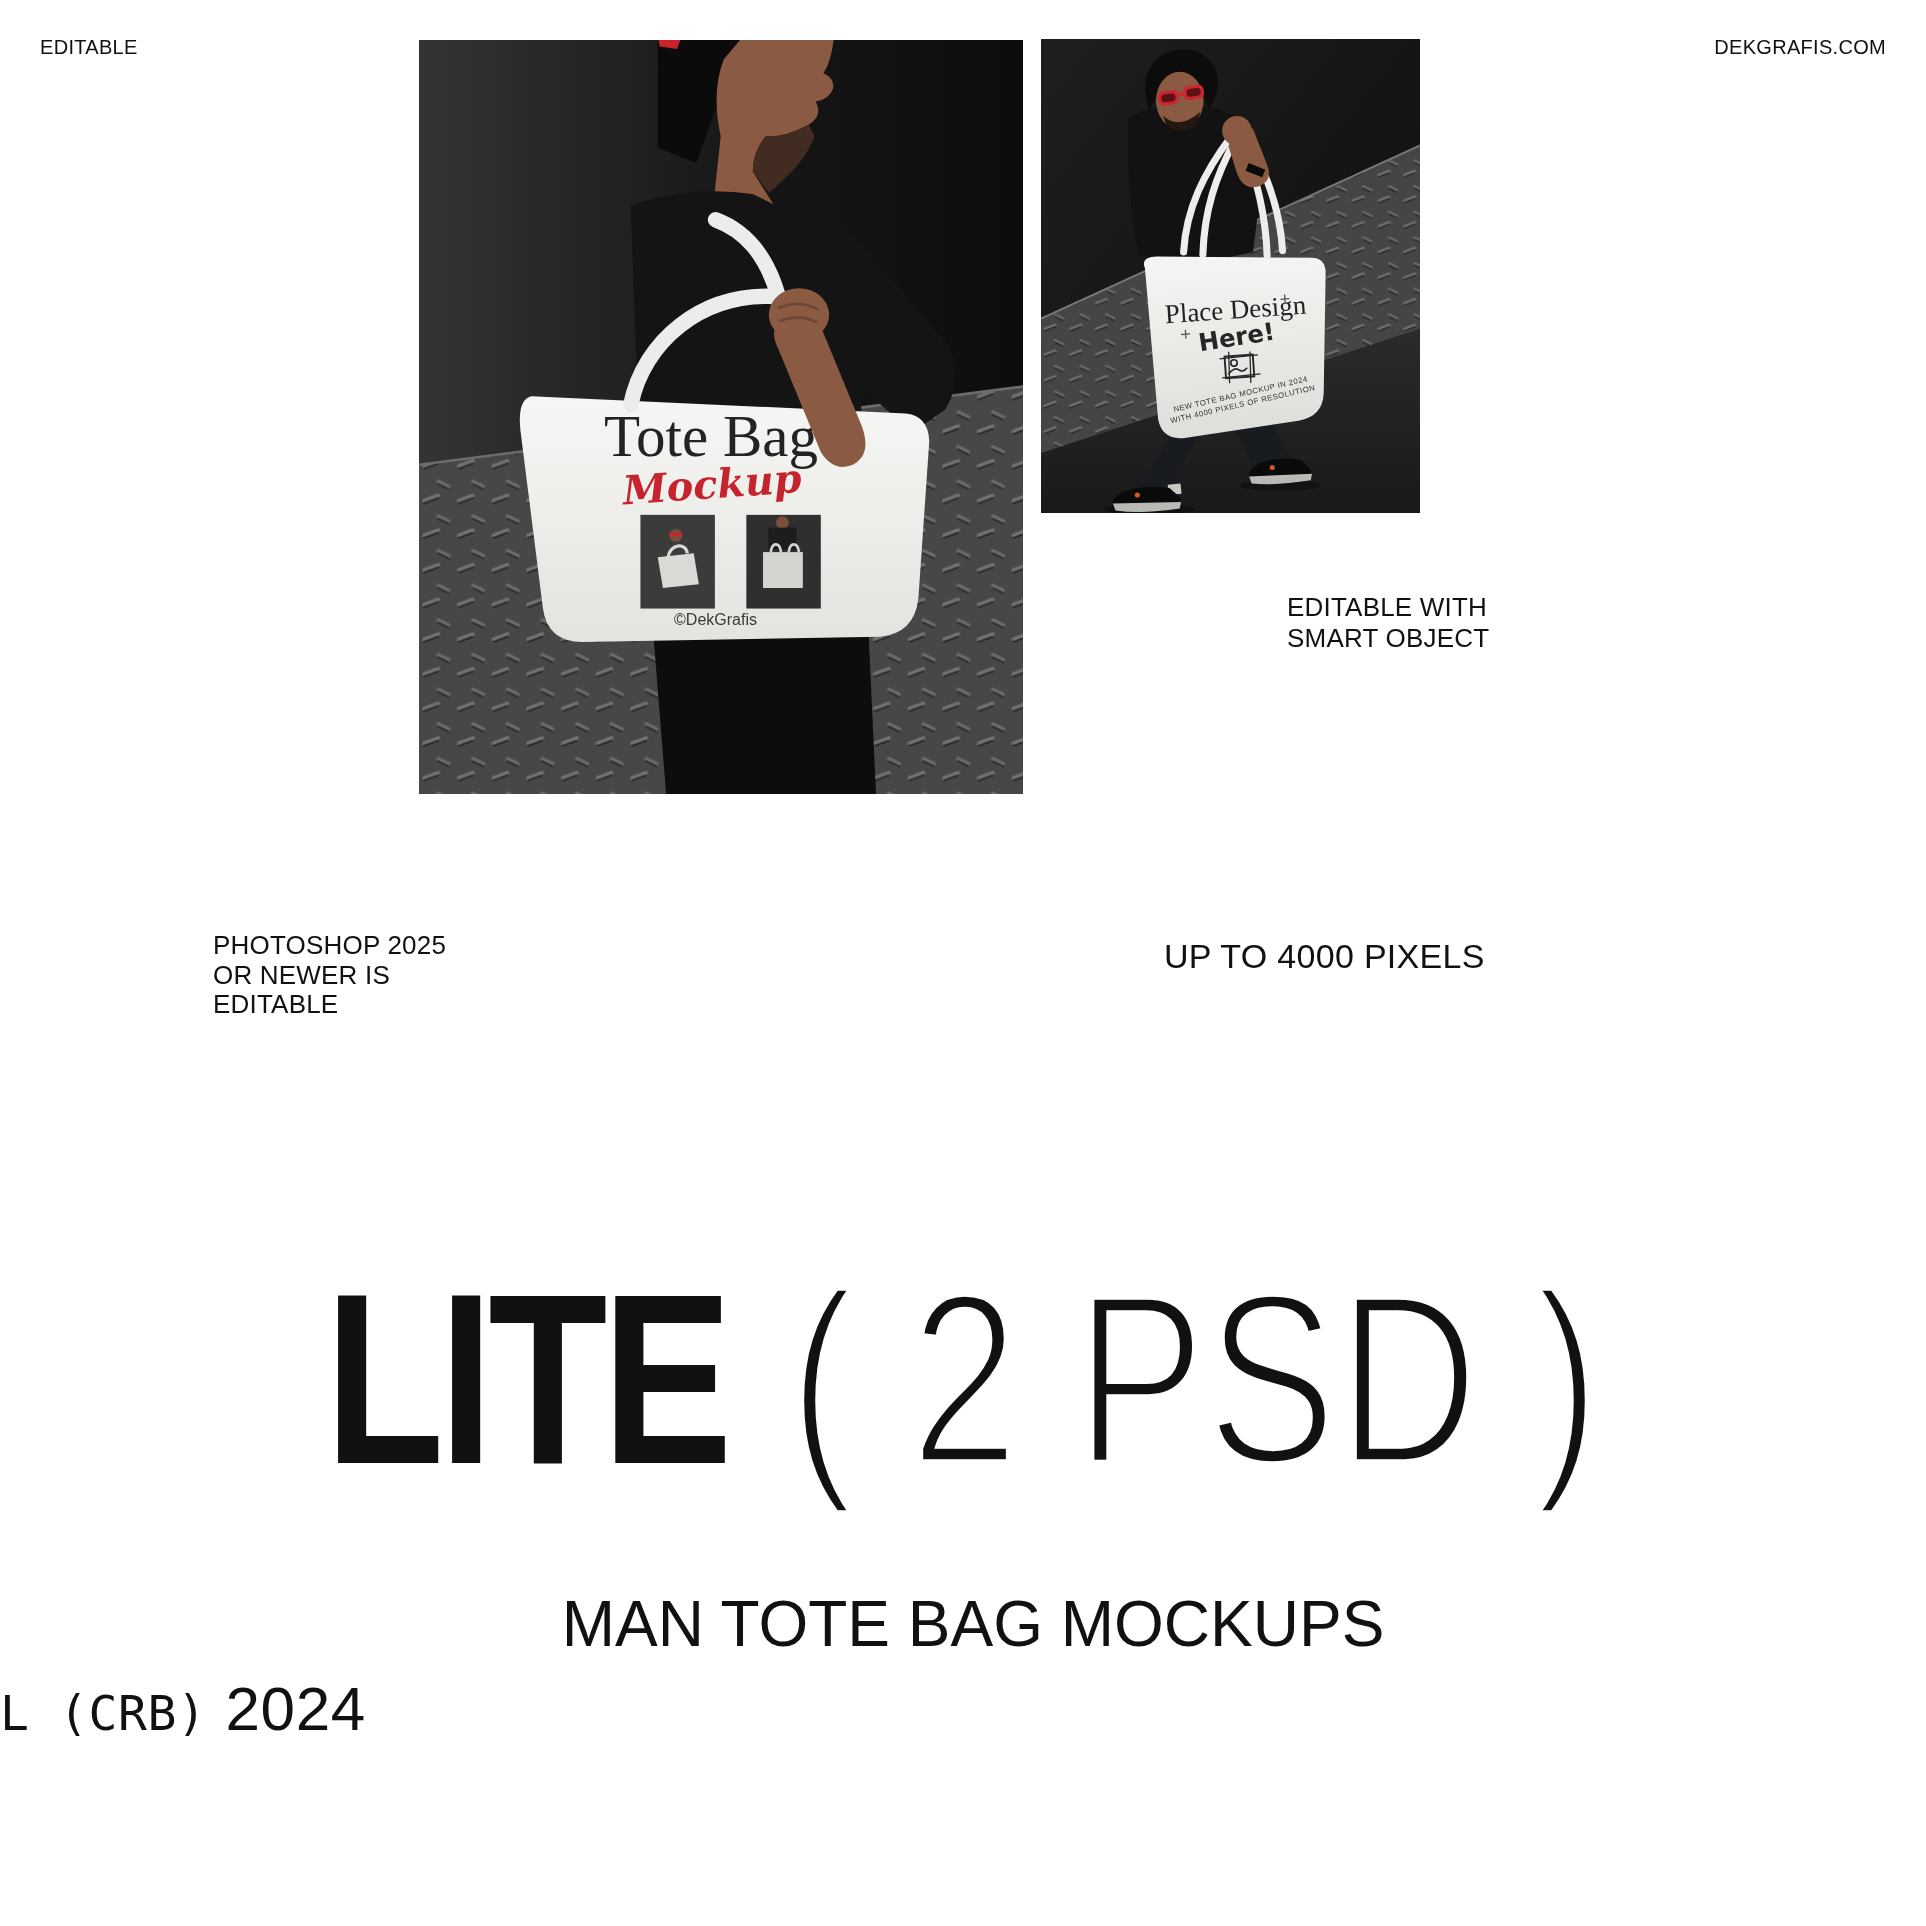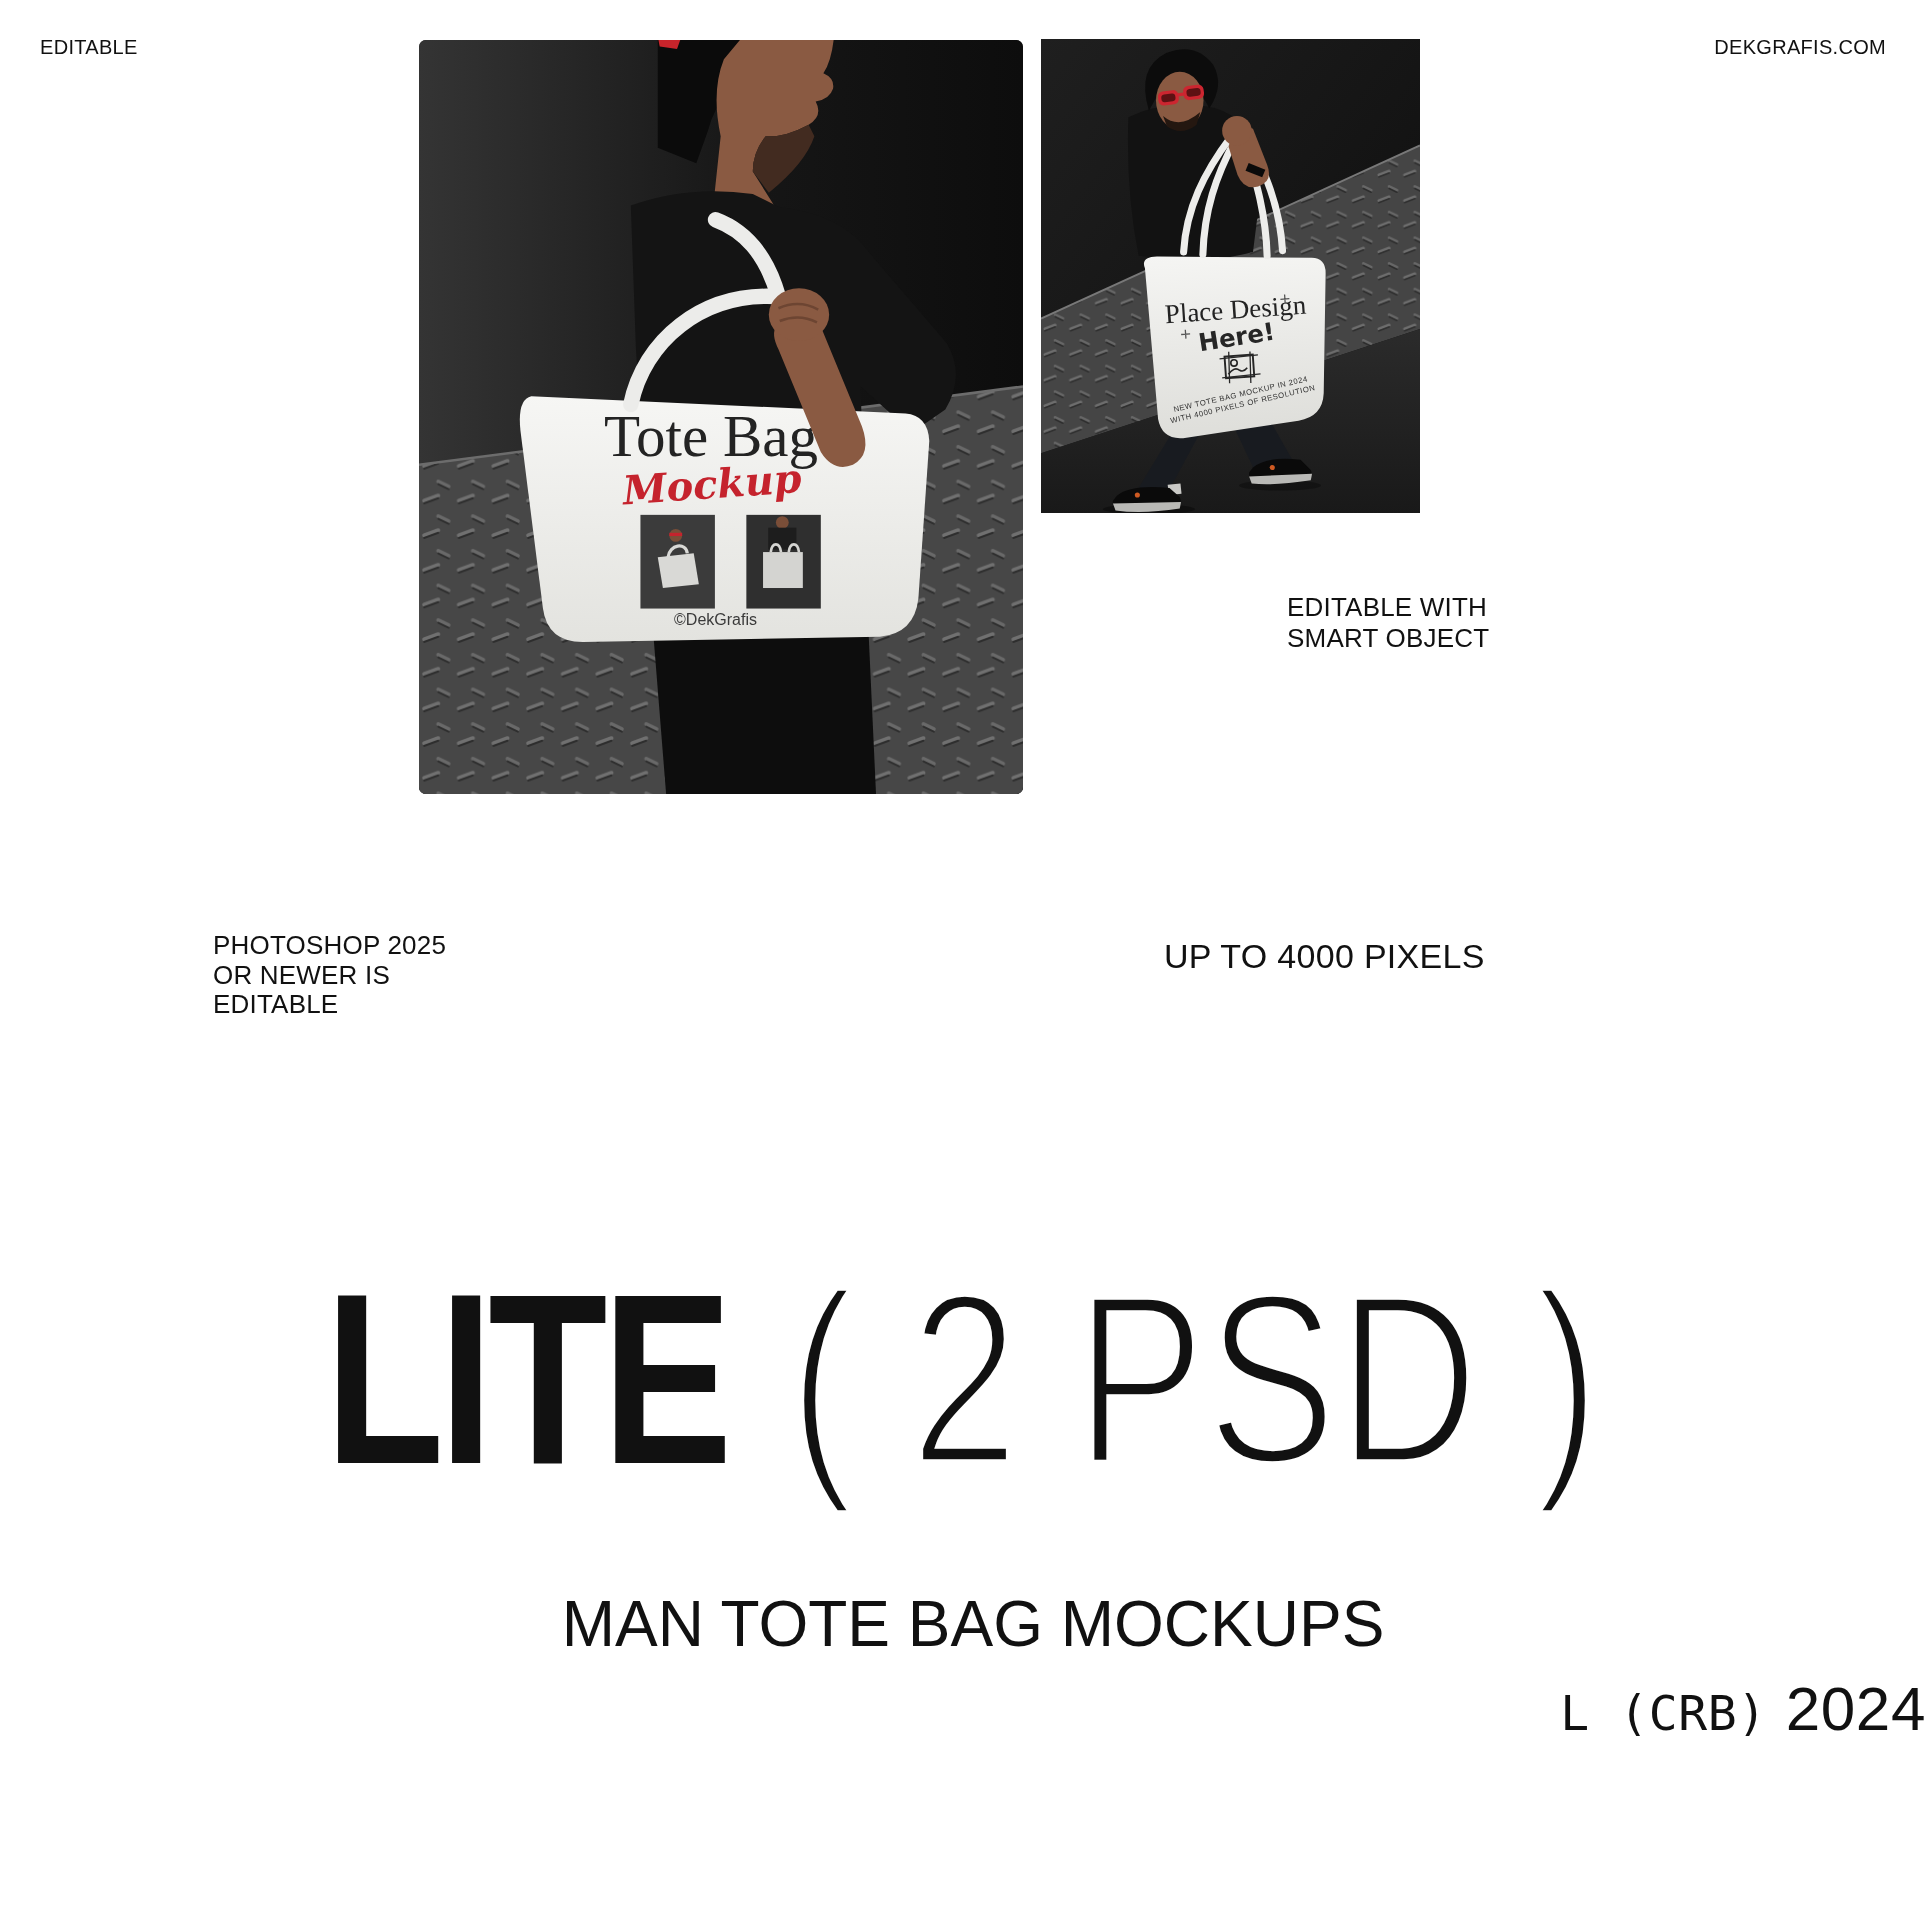--- a/index.html
+++ b/index.html
@@ -8,21 +8,21 @@
     font-family:"Liberation Sans", sans-serif;color:#111111;overflow:hidden;
   }
   .abs{position:absolute;}
 
   
   .brand{left:40px;top:36px;font-size:20px;letter-spacing:0.3px;}
   .website{right:40px;top:36px;font-size:20px;letter-spacing:0.3px;text-align:right;margin-left:24px;}
 
   
   .photo{position:absolute;overflow:hidden;background:#181818;}
-  .photo-main{left:419px;top:40px;width:604px;height:754px;border-radius:7px;}
+  .photo-main{left:419px;top:40px;width:604px;height:754px;}
   .photo-secondary{left:1041px;top:39px;width:379px;height:474px;}
   .photo svg{display:block;width:100%;height:100%;}
 
   
   .note{font-size:26px;line-height:31px;letter-spacing:0.2px;}
   .note-smart{left:1287px;top:592px;}
   .note-ps{left:213px;top:931px;line-height:29.5px;}
   .note-res{left:1152px;top:941px;font-size:34px;font-weight:400;letter-spacing:0.3px;margin-left:12px;}
 
   
@@ -31,21 +31,21 @@
     transform:scaleX(.8);transform-origin:50% 50%;line-height:295px;
   }
   .big-title .t-bold{font-size:244px;font-weight:800;letter-spacing:-6.4px;}
   .big-title .t-thin{
     font-size:244px;font-weight:200;letter-spacing:1.3px;margin-left:77px;
     -webkit-text-stroke:7.7px #ffffff;
   }
 
   
   .subtitle{left:0;right:0;top:1587px;text-align:center;font-size:64px;font-weight:400;letter-spacing:0;padding-left:20px;}
-  .dateline{left:0;right:0;top:1673px;display:flex;justify-content:flex-end;align-items:baseline;gap:19px;}
+  .dateline{left:0;right:0;top:1673px;display:flex;justify-content:flex-start;align-items:baseline;gap:19px;}
   .edition{font-family:"DejaVu Sans Mono", monospace;font-size:48px;letter-spacing:0.6px;}
   .year{font-size:62px;font-weight:400;letter-spacing:0.6px;}
 
   
   .bag-serif{font-family:"Liberation Serif", serif;fill:#232323;}
   .bag-script{font-family:"DejaVu Serif", serif;font-style:italic;font-weight:700;fill:#c5232d;}
   .bag-marker{font-family:"DejaVu Sans", sans-serif;font-weight:700;fill:#262626;}
   .bag-tiny{font-family:"Liberation Sans", sans-serif;fill:#303030;letter-spacing:.8px;}
   .bag-credit{font-family:"Liberation Sans", sans-serif;fill:#3a3a3a;}
 </style>

